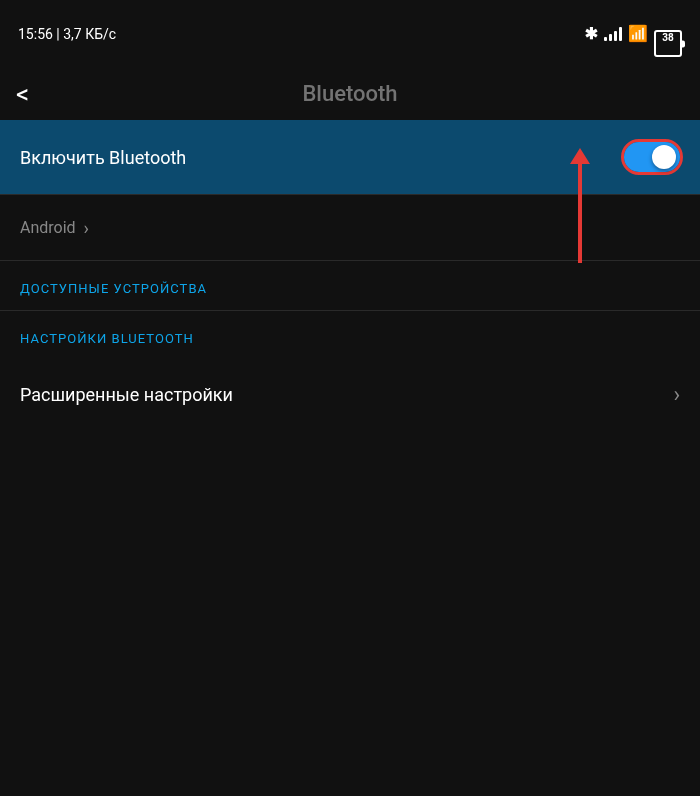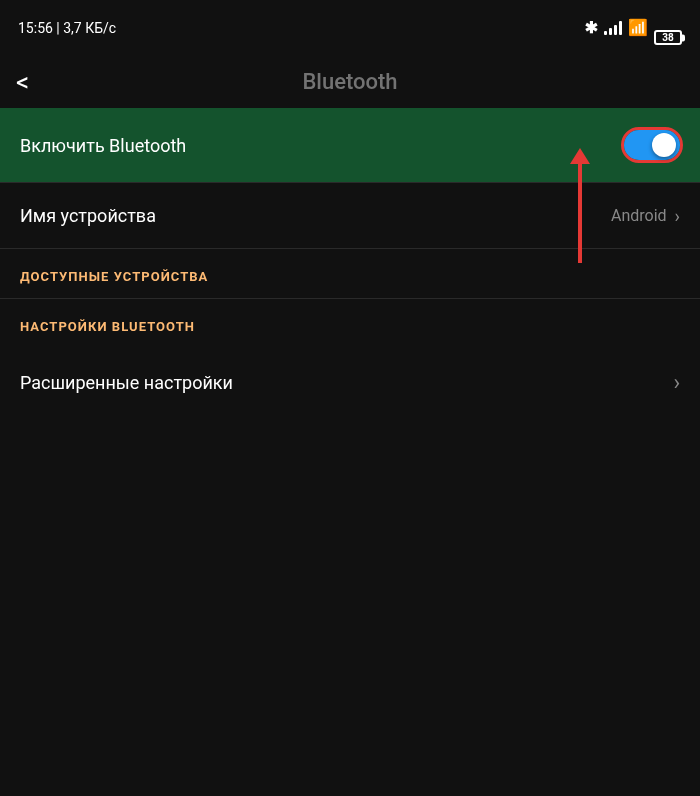--- a/index.html
+++ b/index.html
@@ -32,21 +32,21 @@
       display: flex;
       align-items: center;
       gap: 6px;
       font-size: 14px;
     }
     .battery-icon {
       display: inline-block;
       border: 2px solid #ffffff;
       border-radius: 3px;
       width: 28px;
-      height: 15px;
+      height: 27px;
       position: relative;
       font-size: 10px;
       text-align: center;
       line-height: 11px;
       font-weight: 700;
       margin-top: 20px;
     }
     .battery-icon::after {
       content: '';
       position: absolute;
@@ -98,21 +98,21 @@
     .content {
       padding: 0;
     }
 
     
     .setting-row {
       display: flex;
       align-items: center;
       justify-content: space-between;
       padding: 22px 20px;
-      background: #14532d;
+      background: #0c4a6e;
     }
     .setting-row-label {
       font-size: 18px;
       font-weight: 400;
       color: #ffffff;
     }
 
     
     .toggle-container {
       position: relative;
@@ -168,22 +168,22 @@
     .divider {
       height: 1px;
       background: #2a2a2a;
       margin: 0;
     }
 
     
     .section-header {
       padding: 20px 20px 14px 20px;
       font-size: 13px;
-      font-weight: 700;
-      color: #fdba74;
+      font-weight: 400;
+      color: #0ea5e9;
       letter-spacing: 0.08em;
       text-transform: uppercase;
     }
 
     
     .arrow-container {
       position: absolute;
       right: 110px;
       top: 148px;
       display: flex;
@@ -251,21 +251,20 @@
   <div class="setting-row">
     <div class="setting-row-label">Включить Bluetooth</div>
     <div class="toggle-container">
       <div class="toggle-track">
         <div class="toggle-thumb"></div>
       </div>
     </div>
   </div>
 
   <div class="device-row">
-    <div class="device-row-label">Имя устройства</div>
     <div class="device-row-value">
       <span>Android</span>
       <span class="chevron">›</span>
     </div>
   </div>
 
   <div class="divider"></div>
 
   <div class="section-header">ДОСТУПНЫЕ УСТРОЙСТВА</div>
 

